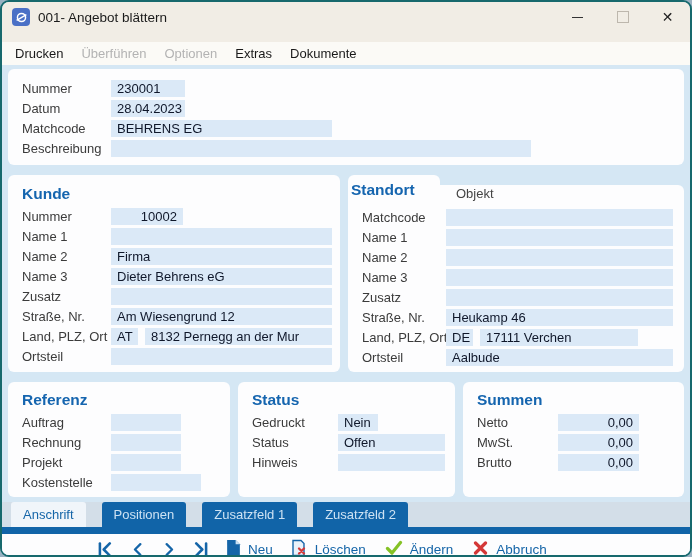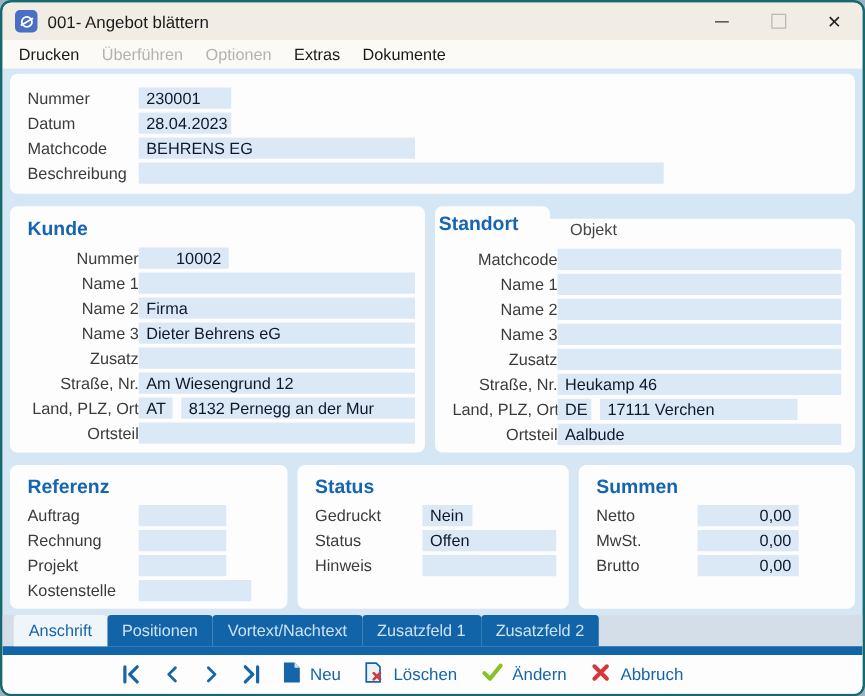--- a/index.html
+++ b/index.html
@@ -1,35 +1,35 @@
 <!DOCTYPE html>
 <html><head>
 <meta charset="utf-8">
 <style>
   html,body{margin:0;padding:0;background:#9ab2c2;}
   body{width:692px;height:557px;font-family:"Liberation Sans",sans-serif;-webkit-font-smoothing:antialiased;}
   .window{position:relative;width:692px;height:557px;box-sizing:border-box;border:2px solid #17696d;border-radius:9px;overflow:hidden;background:#d5e7f4;}
   
-  .titlebar{height:30px;background:#f1ede5;display:flex;align-items:center;padding:0 0 0 10px;}
+  .titlebar{height:30px;background:#f1ede5;display:flex;align-items:center;padding:0 0 10px 10px;}
   .app-icon{width:18px;height:18px;border-radius:4px;background:#4a70c6;display:flex;align-items:center;justify-content:center;margin-right:8px;flex:0 0 auto;}
   .title-text{font-size:13.5px;color:#1b1b1b;}
   .win-controls{margin-left:auto;display:flex;height:30px;}
   .ctrl{width:45px;height:30px;display:flex;align-items:center;justify-content:center;color:#222;}
   .ctrl.max span{display:block;width:10px;height:10px;border:1.2px solid #bdb7ad;}
   .ctrl.min span{display:block;width:11px;height:0;border-top:1.6px solid #333;}
   .ctrl.close{font-size:14px;}
   
   .menubar{height:23px;background:#fbfaf6;display:flex;align-items:center;padding:0 4px;}
   .menu-item{font-size:13px;color:#191919;padding:0 9px;cursor:default;}
   .menu-item.disabled{color:#b3b3b3;}
   
   .content{height:500px;padding-top:4px;box-sizing:border-box;background:#d5e7f4;}
   .panel{background:#fdfdfe;border-radius:6px;box-sizing:border-box;}
   .panel-top{height:96px;margin:0 6px 10px 6px;padding:9px 0 0 14px;}
-  .mid{display:flex;gap:8px;height:197px;margin:0 6px 10px 6px;text-align:right;}
+  .mid{display:flex;gap:8px;height:197px;margin:0 6px 10px 6px;}
   .bottom{display:flex;gap:8px;height:115px;margin:0 6px 5px 6px;}
   .frow{display:flex;align-items:center;height:20px;}
   .flabel{flex:0 0 auto;font-size:13px;color:#3b3b3b;white-space:nowrap;}
   .ffield{background:#dbe9f7;height:17px;font-size:13px;color:#0f172a;padding:0 6px;display:flex;align-items:center;box-sizing:border-box;white-space:nowrap;overflow:hidden;}
   .ffield.right{justify-content:flex-end;}
   .sec-title{font-size:15.5px;font-weight:bold;color:#1565af;height:24px;display:flex;align-items:center;}
   
   .panel-top .flabel{width:89px;}
   .kunde{width:332px;padding:7px 0 0 14px;}
   .kunde .flabel{width:89px;}
@@ -37,21 +37,21 @@
   .standort .flabel{width:84px;}
   .standort-tab{position:absolute;top:-10px;left:0;width:92px;height:30px;background:#fdfdfe;border-radius:6px 6px 0 0;display:flex;align-items:center;padding-left:3px;box-sizing:border-box;font-size:15.5px;font-weight:bold;color:#1565af;}
   .objekt-tab{position:absolute;top:-3px;left:98px;font-size:13px;color:#454545;padding:4px 10px;}
   .referenz{width:222px;padding:6px 0 0 14px;}
   .referenz .flabel{width:89px;}
   .status{width:217px;padding:6px 0 0 14px;}
   .status .flabel{width:86px;}
   .summen{flex:1;padding:6px 0 0 14px;}
   .summen .flabel{width:81px;}
   
-  .tabs-row{height:25px;background:#d3dee8;display:flex;align-items:stretch;gap:0;padding-left:9px;}
+  .tabs-row{height:25px;background:#d3dee8;display:flex;align-items:stretch;gap:16px;padding-left:9px;}
   .tab{background:#1164a8;color:#cde2f3;font-size:13px;display:flex;align-items:center;padding:0 12px;border-radius:3px 3px 0 0;cursor:default;}
   .tab.active{background:#f0f5fa;color:#1565a8;}
   .tab-bar{height:7px;background:#1164a8;}
   
   .toolbar{height:31px;background:#fdfdfe;display:flex;align-items:center;padding-left:94px;color:#1565a8;font-size:13.5px;}
   .nav-group{display:flex;align-items:center;gap:14px;margin-right:16px;}
   .nav-btn{display:flex;align-items:center;justify-content:center;width:18px;height:20px;}
   .tb-btn{display:flex;align-items:center;gap:7px;margin-right:19px;white-space:nowrap;}
   .tb-btn svg{flex:0 0 auto;}
 </style>
@@ -235,21 +235,20 @@
         <div class="frow">
           <div class="flabel">Brutto</div>
           <div class="ffield right" style="width:81px">0,00</div>
         </div>
       </div>
     </div>
 
     <div class="tabs-row">
       <div class="tab active">Anschrift</div>
       <div class="tab">Positionen</div>
-      <div class="tab">Vortext/Nachtext</div>
       <div class="tab">Zusatzfeld 1</div>
       <div class="tab">Zusatzfeld 2</div>
     </div>
     <div class="tab-bar"></div>
 
     <div class="toolbar">
       <div class="nav-group">
         <div class="nav-btn">
           <svg width="18" height="17" viewBox="0 0 16 16">
               <path d="M3.2 2.3v11.4" fill="none" stroke="#1565a8" stroke-width="2.4" stroke-linecap="round"></path>

